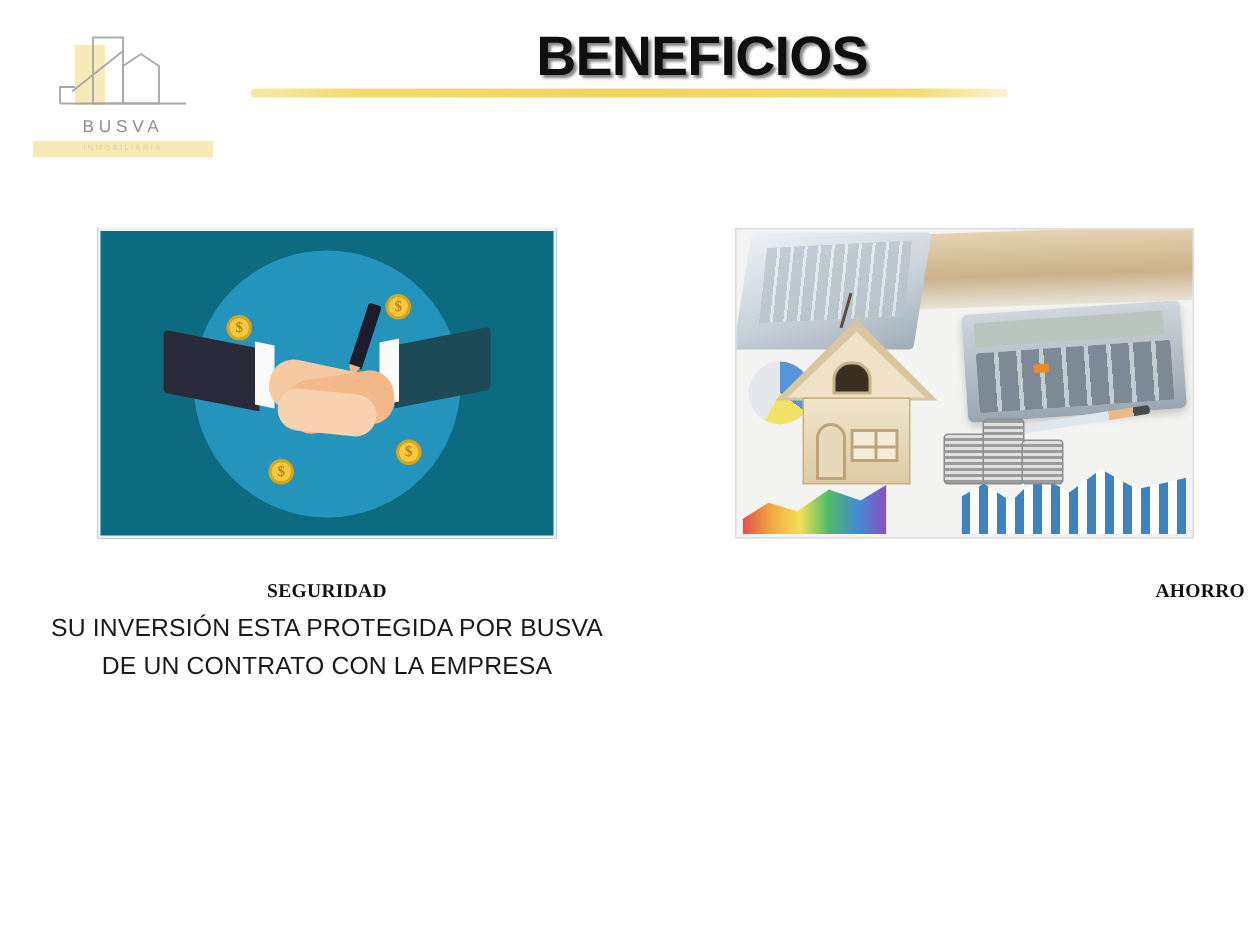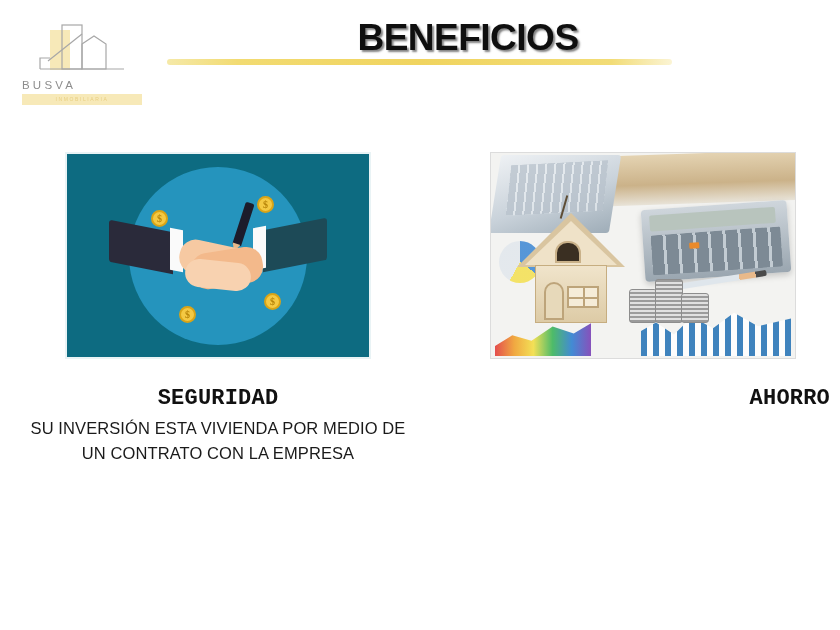--- a/index.html
+++ b/index.html
@@ -35,21 +35,21 @@
     left: 14px;
     top: 2px;
     width: 92px;
     height: 52px;
   }
   .logo-word {
     position: absolute;
     left: 0;
     top: 57px;
     width: 120px;
-    text-align: left;
+    text-align: center;
     font-size: 11.5px;
     letter-spacing: 3.2px;
     color: #8d8d8d;
     font-family: "Liberation Sans", sans-serif;
   }
   .logo-sub {
     position: absolute;
     left: 0;
     top: 72px;
     width: 120px;
@@ -310,26 +310,26 @@
     position: absolute; right: 28px; top: 124px; width: 92px; height: 6px;
     background: linear-gradient(90deg, #dfe6ec 0 70%, #e8b98a 70% 88%, #4a4a4a 88% 100%);
     transform: rotate(-9deg);
     border-radius: 2px;
   }
 
   
   .caption-left  { position: absolute; left: 22px;  top: 386px; width: 392px; text-align: center; }
   .caption-right { position: absolute; left: 450px; top: 386px; width: 380px; text-align: right; }
   .cap-title {
-    font-size: 22px;
+    font-size: 13px;
     font-weight: bold;
     color: #111111;
     letter-spacing: 0.2px;
     margin-bottom: 5px;
-    font-family: Liberation Mono, monospace;
+    font-family: Liberation Serif, serif;
   }
   .cap-body {
     font-size: 16.5px;
     color: #1a1a1a;
     line-height: 25px;
     letter-spacing: 0.1px;
     font-family: "Liberation Sans", sans-serif;
   }
 </style>
 </head>
@@ -405,18 +405,18 @@
     <div class="stacks">
       <div class="stack s1"></div>
       <div class="stack s2"></div>
       <div class="stack s3"></div>
     </div>
   </div>
 </div>
 
 <div class="caption-left">
   <div class="cap-title">SEGURIDAD</div>
-  <div class="cap-body">SU INVERSIÓN ESTA VIVIENDA POR MEDIO DE UN CONTRATO CON LA EMPRESA</div>
+  <div class="cap-body">SU INVERSIÓN ESTA PROTEGIDA POR BUSVA DE UN CONTRATO CON LA EMPRESA</div>
 </div>
 
 <div class="caption-right">
   <div class="cap-title">AHORRO</div>
 </div>
 
 </body></html>

